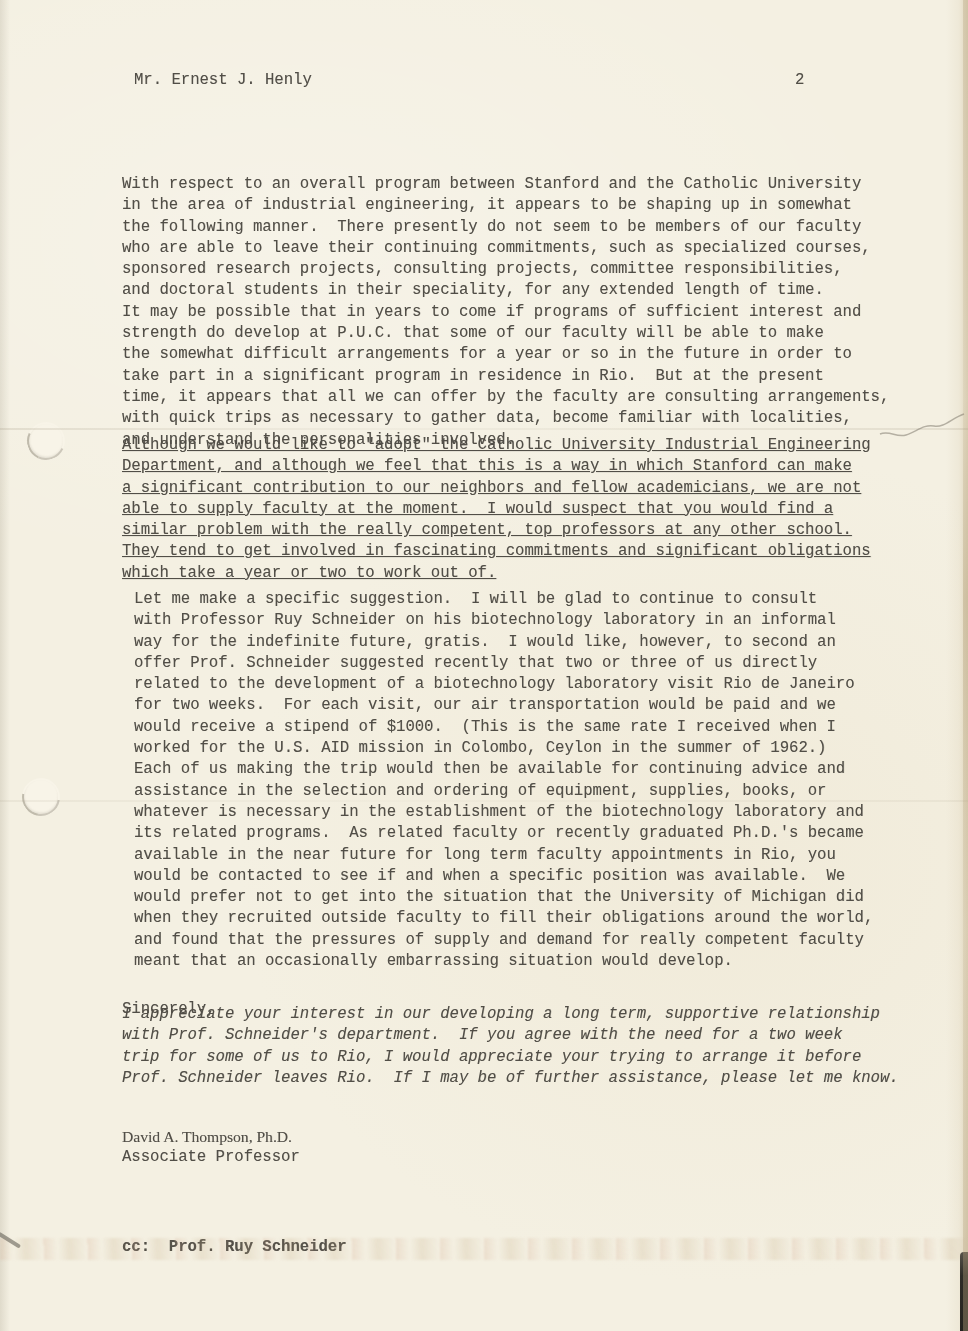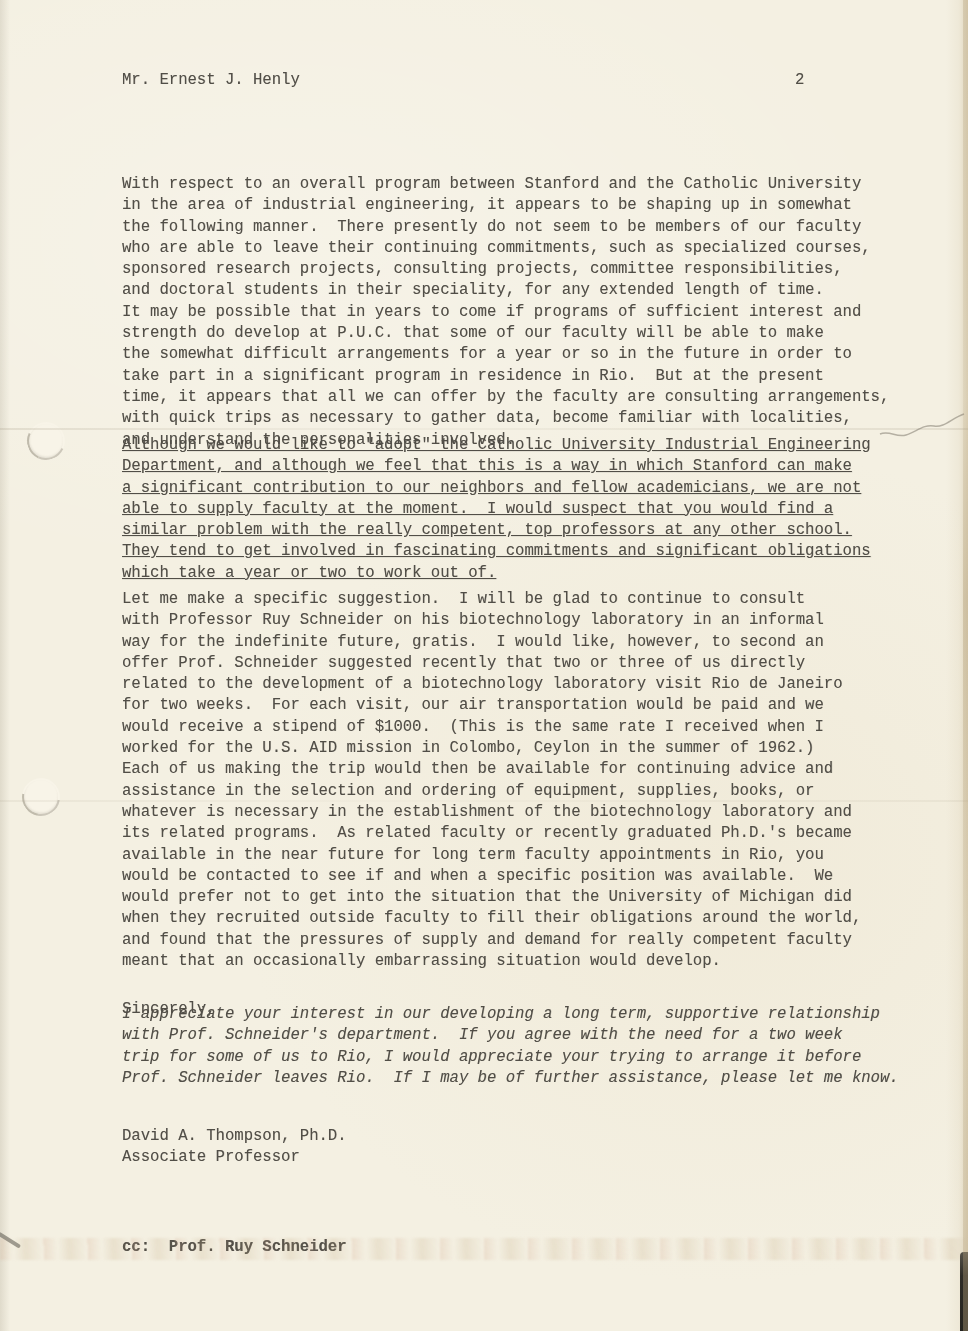--- a/index.html
+++ b/index.html
@@ -72,21 +72,21 @@
       rgba(182,162,124,0.35) 0%, rgba(182,162,124,0.15) 30%,
       rgba(182,162,124,0.45) 45%, rgba(182,162,124,0.18) 70%,
       rgba(182,162,124,0.40) 100%);
   }
 </style>
 </head>
 <body>
 
 <div class="paper">
 
-  <div class="typed" style="left:122px; top:70px;">Mr. Ernest J. Henly</div>
+  <div class="typed" style="left:134px; top:70px;">Mr. Ernest J. Henly</div>
   <div class="typed" style="left:795px; top:70px;">2</div>
 
   <div class="typed para" style="top:150px;margin-top:24px;">With respect to an overall program between Stanford and the Catholic University
 in the area of industrial engineering, it appears to be shaping up in somewhat
 the following manner.  There presently do not seem to be members of our faculty
 who are able to leave their continuing commitments, such as specialized courses,
 sponsored research projects, consulting projects, committee responsibilities,
 and doctoral students in their speciality, for any extended length of time.
 It may be possible that in years to come if programs of sufficient interest and
 strength do develop at P.U.C. that some of our faculty will be able to make
@@ -97,21 +97,21 @@
 and understand the personalities involved.</div>
 
   <div class="typed para" style="top:435px;text-decoration:underline;">Although we would like to "adopt" the Catholic University Industrial Engineering
 Department, and although we feel that this is a way in which Stanford can make
 a significant contribution to our neighbors and fellow academicians, we are not
 able to supply faculty at the moment.  I would suspect that you would find a
 similar problem with the really competent, top professors at any other school.
 They tend to get involved in fascinating commitments and significant obligations
 which take a year or two to work out of.</div>
 
-  <div class="typed para" style="top:589px;">Let me make a specific suggestion.  I will be glad to continue to consult
+  <div class="typed para" style="top:589px;margin-left:12px;">Let me make a specific suggestion.  I will be glad to continue to consult
 with Professor Ruy Schneider on his biotechnology laboratory in an informal
 way for the indefinite future, gratis.  I would like, however, to second an
 offer Prof. Schneider suggested recently that two or three of us directly
 related to the development of a biotechnology laboratory visit Rio de Janeiro
 for two weeks.  For each visit, our air transportation would be paid and we
 would receive a stipend of $1000.  (This is the same rate I received when I
 worked for the U.S. AID mission in Colombo, Ceylon in the summer of 1962.)
 Each of us making the trip would then be available for continuing advice and
 assistance in the selection and ordering of equipment, supplies, books, or
 whatever is necessary in the establishment of the biotechnology laboratory and
@@ -123,21 +123,21 @@
 and found that the pressures of supply and demand for really competent faculty
 meant that an occasionally embarrassing situation would develop.</div>
 
   <div class="typed para" style="top:1004px;font-style:italic;">I appreciate your interest in our developing a long term, supportive relationship
 with Prof. Schneider's department.  If you agree with the need for a two week
 trip for some of us to Rio, I would appreciate your trying to arrange it before
 Prof. Schneider leaves Rio.  If I may be of further assistance, please let me know.</div>
 
   <div class="typed" style="left:122px; top:999px;">Sincerely,</div>
 
-  <div class="typed" style="left:122px; top:1126px;">David A. Thompson, Ph.D.</div>
+  <div class="typed" style="left:122px; top:1126px;font-family:Liberation Serif, serif;">David A. Thompson, Ph.D.</div>
   <div class="typed" style="left:122px; top:1147px;">Associate Professor</div>
 
   <div class="typed" style="left:122px; top:1237px;font-weight:bold;">cc:  Prof. Ruy Schneider</div>
 
   <div class="punch-hole hole-top"></div>
   <div class="punch-hole hole-bottom"></div>
   <div class="fold-line fold-1"></div>
   <div class="fold-line fold-2"></div>
   <svg class="crease-svg" width="90" height="40" viewBox="0 0 90 40">
     <path d="M2 26 C 12 22, 18 30, 28 27 S 46 16, 56 18 S 74 10, 86 6" fill="none" stroke="rgba(118,112,100,0.5)" stroke-width="1.4"></path>

